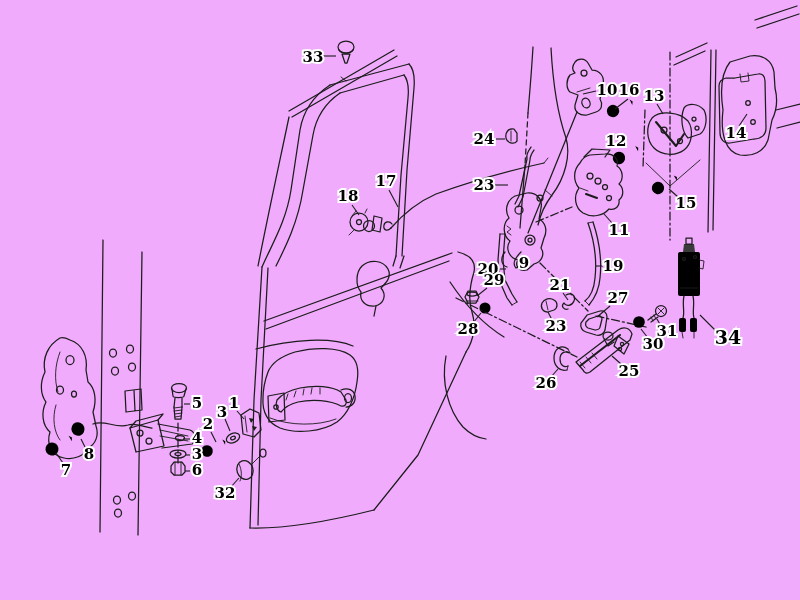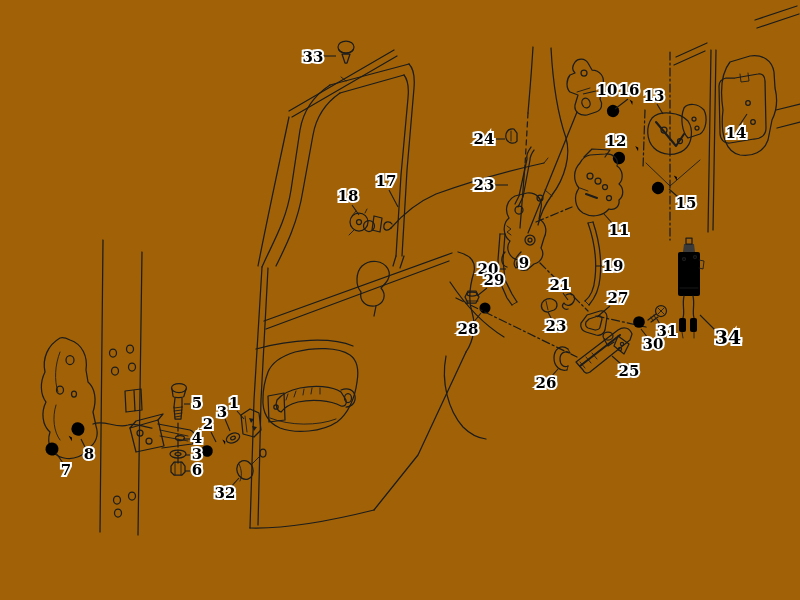--- a/index.html
+++ b/index.html
@@ -1,16 +1,16 @@
 <!DOCTYPE html>
 <html><head>
 <meta charset="utf-8">
 <style>
   html,body{margin:0;padding:0;background:#fff;}
-  #canvas{position:relative;width:800px;height:600px;background:#a16207;overflow:hidden;
+  #canvas{position:relative;width:800px;height:600px;background:#f0abfc;overflow:hidden;
           font-family:"DejaVu Serif",serif;}
   svg{display:block;}
   .art path,.art line,.art circle,.art ellipse,.art polyline{
     fill:none;stroke:#1c1c1c;stroke-width:1.25;stroke-linecap:round;stroke-linejoin:round;}
   .art .thick{stroke-width:2.1;}
   .art .thin{stroke-width:.9;}
   .art .fillk{fill:#1c1c1c;stroke:none;}
   .art .fillg{fill:#3a3a3a;stroke:none;}
   .dashdot{stroke-dasharray:8 3 2 3;stroke-width:1;}
   .dashed{stroke-dasharray:5 4;stroke-width:1.1;}

